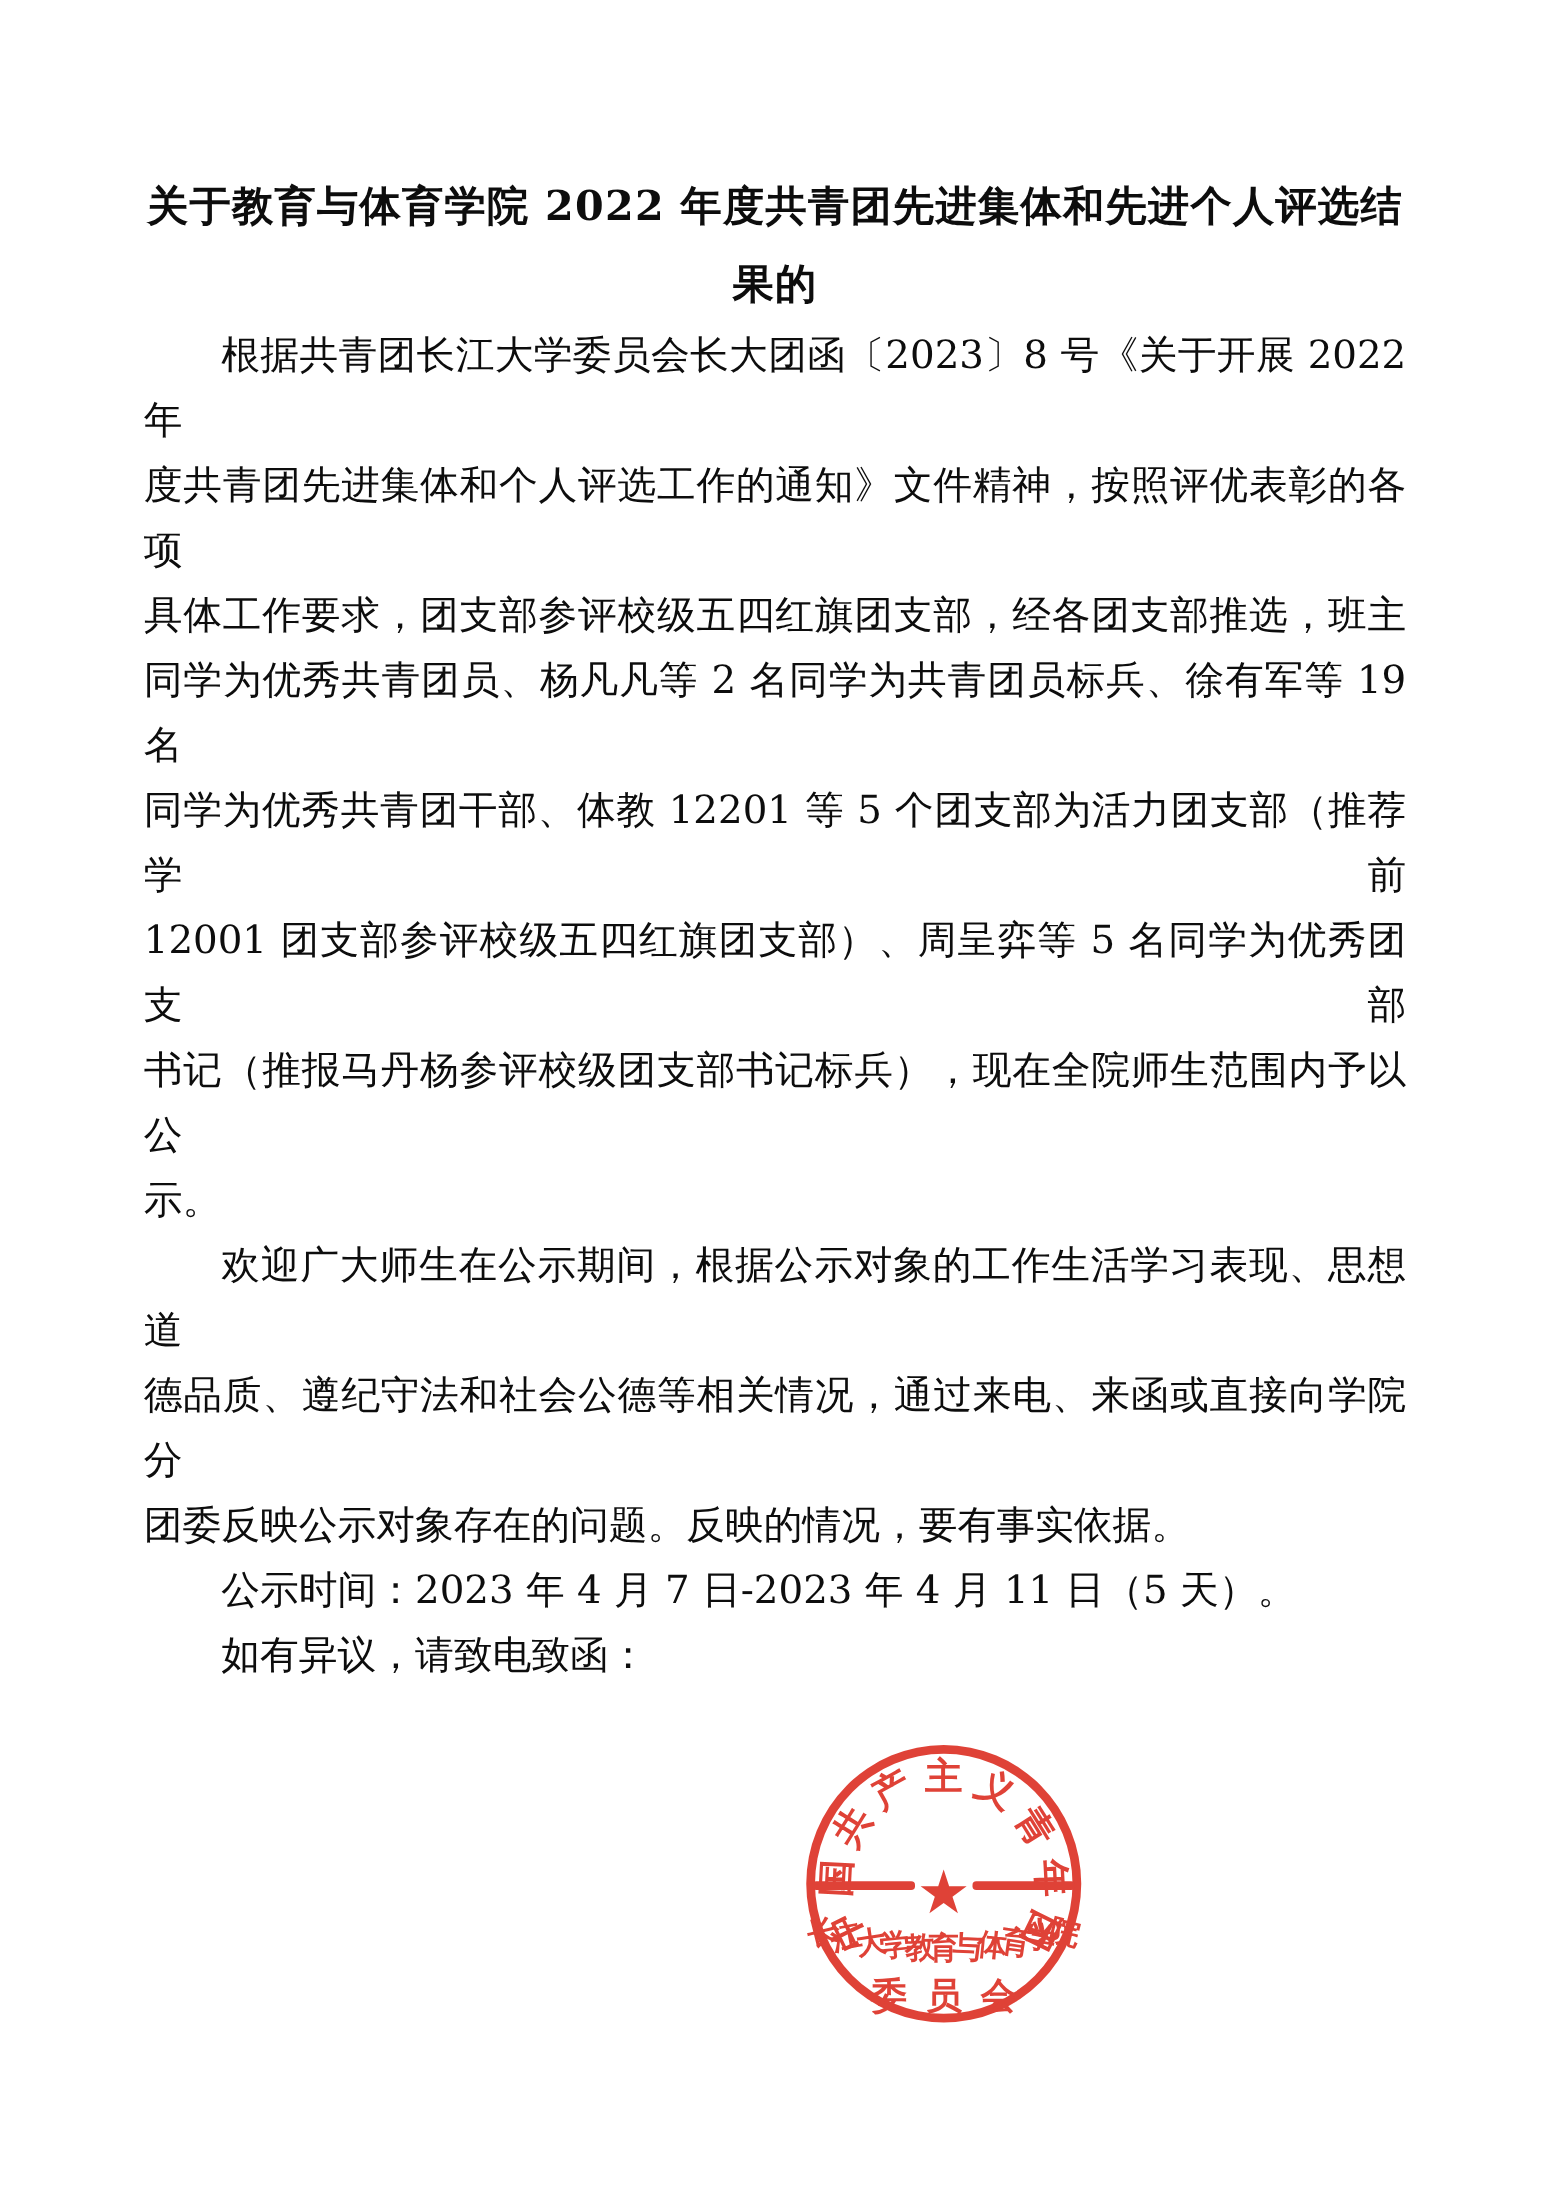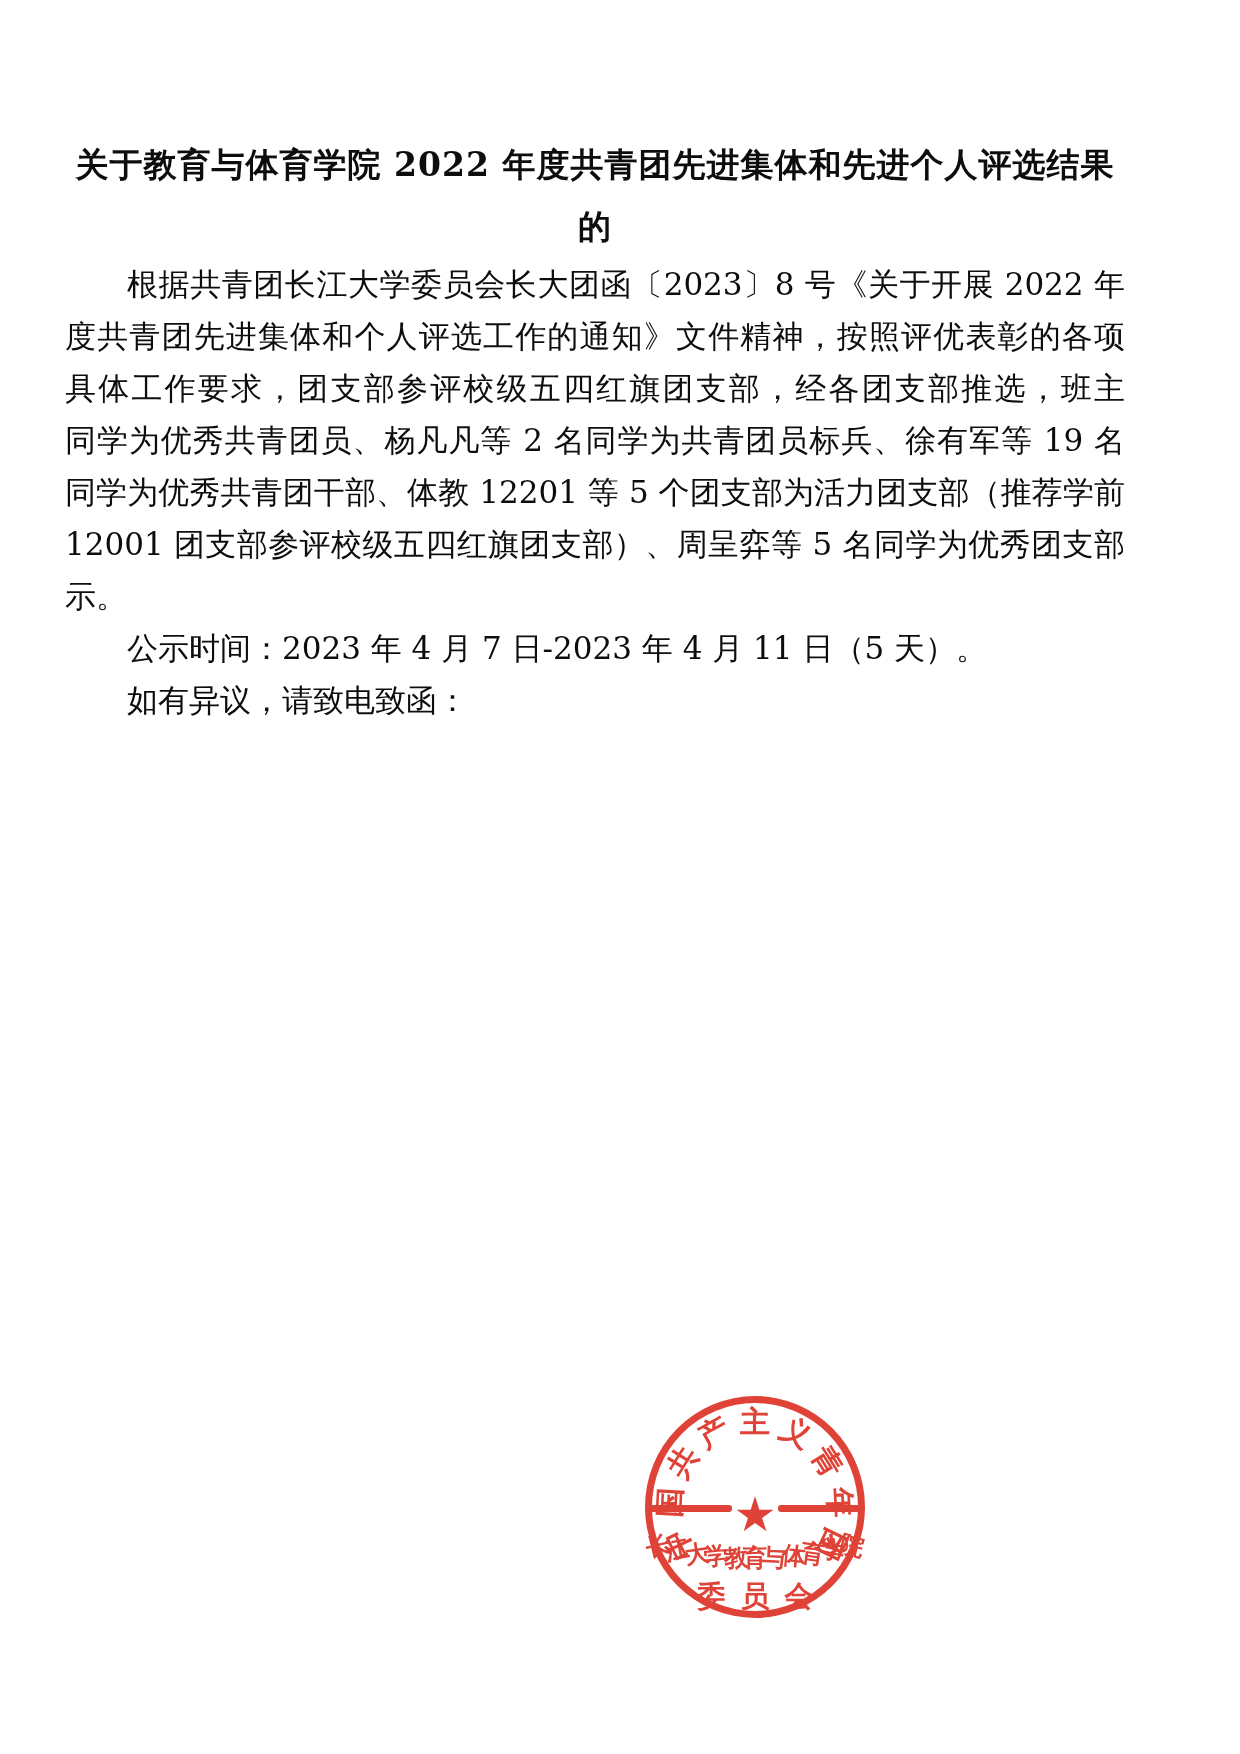--- a/index.html
+++ b/index.html
@@ -1,21 +1,21 @@
 <!DOCTYPE html>
 <html lang="zh"><head>
 <meta charset="utf-8">
 <style>
   html,body{margin:0;padding:0;background:#ffffff;}
   .page{
     position:relative;
     width:1240px;height:1754px;
     background:#ffffff;
     box-sizing:border-box;
-    padding:134px 115px 0 65px;
+    padding:134px 115px 0 115px;
     overflow:hidden;
     font-family:"DejaVu Serif","Liberation Serif",serif;
     color:#0d0d0d;
   }
   .tline{
     font-size:33px;font-weight:bold;
     line-height:62px;text-align:center;
     letter-spacing:1px;
   }
   .ln{
@@ -86,23 +86,29 @@
     <div class="tline">关于教育与体育学院 2022 年度共青团先进集体和先进个人评选结果的</div>
   </div>
 
   <div>
     <div class="ln j ind">根据共青团长江大学委员会长大团函〔2023〕8 号《关于开展 2022 年</div>
     <div class="ln j">度共青团先进集体和个人评选工作的通知》文件精神，按照评优表彰的各项</div>
     <div class="ln j">具体工作要求，团支部参评校级五四红旗团支部，经各团支部推选，班主</div>
     <div class="ln j">同学为优秀共青团员、杨凡凡等 2 名同学为共青团员标兵、徐有军等 19 名</div>
     <div class="ln j">同学为优秀共青团干部、体教 12201 等 5 个团支部为活力团支部（推荐学前</div>
     <div class="ln j">12001 团支部参评校级五四红旗团支部）、周呈弈等 5 名同学为优秀团支部</div>
+    <div class="ln j">书记（推报马丹杨参评校级团支部书记标兵），现在全院师生范围内予以公</div>
     <div class="ln">示。</div>
   </div>
 
+  <div>
+    <div class="ln j ind">欢迎广大师生在公示期间，根据公示对象的工作生活学习表现、思想道</div>
+    <div class="ln j">德品质、遵纪守法和社会公德等相关情况，通过来电、来函或直接向学院分</div>
+    <div class="ln">团委反映公示对象存在的问题。反映的情况，要有事实依据。</div>
+  </div>
 
   <div class="ln ind">公示时间：2023 年 4 月 7 日-2023 年 4 月 11 日（5 天）。</div>
   <div class="ln ind">如有异议，请致电致函：</div>
 
   <div class="seal" style="--c: #dd3226;">
     <div class="seal-ring"></div>
     <div class="ring-layer">
         <span class="ring-ch" style="transform: translate(-50%, -50%) rotate(-116deg) translateY(-85px);">中</span>
         <span class="ring-ch" style="transform: translate(-50%, -50%) rotate(-87deg) translateY(-85px);">国</span>
         <span class="ring-ch" style="transform: translate(-50%, -50%) rotate(-58deg) translateY(-85px);">共</span>

